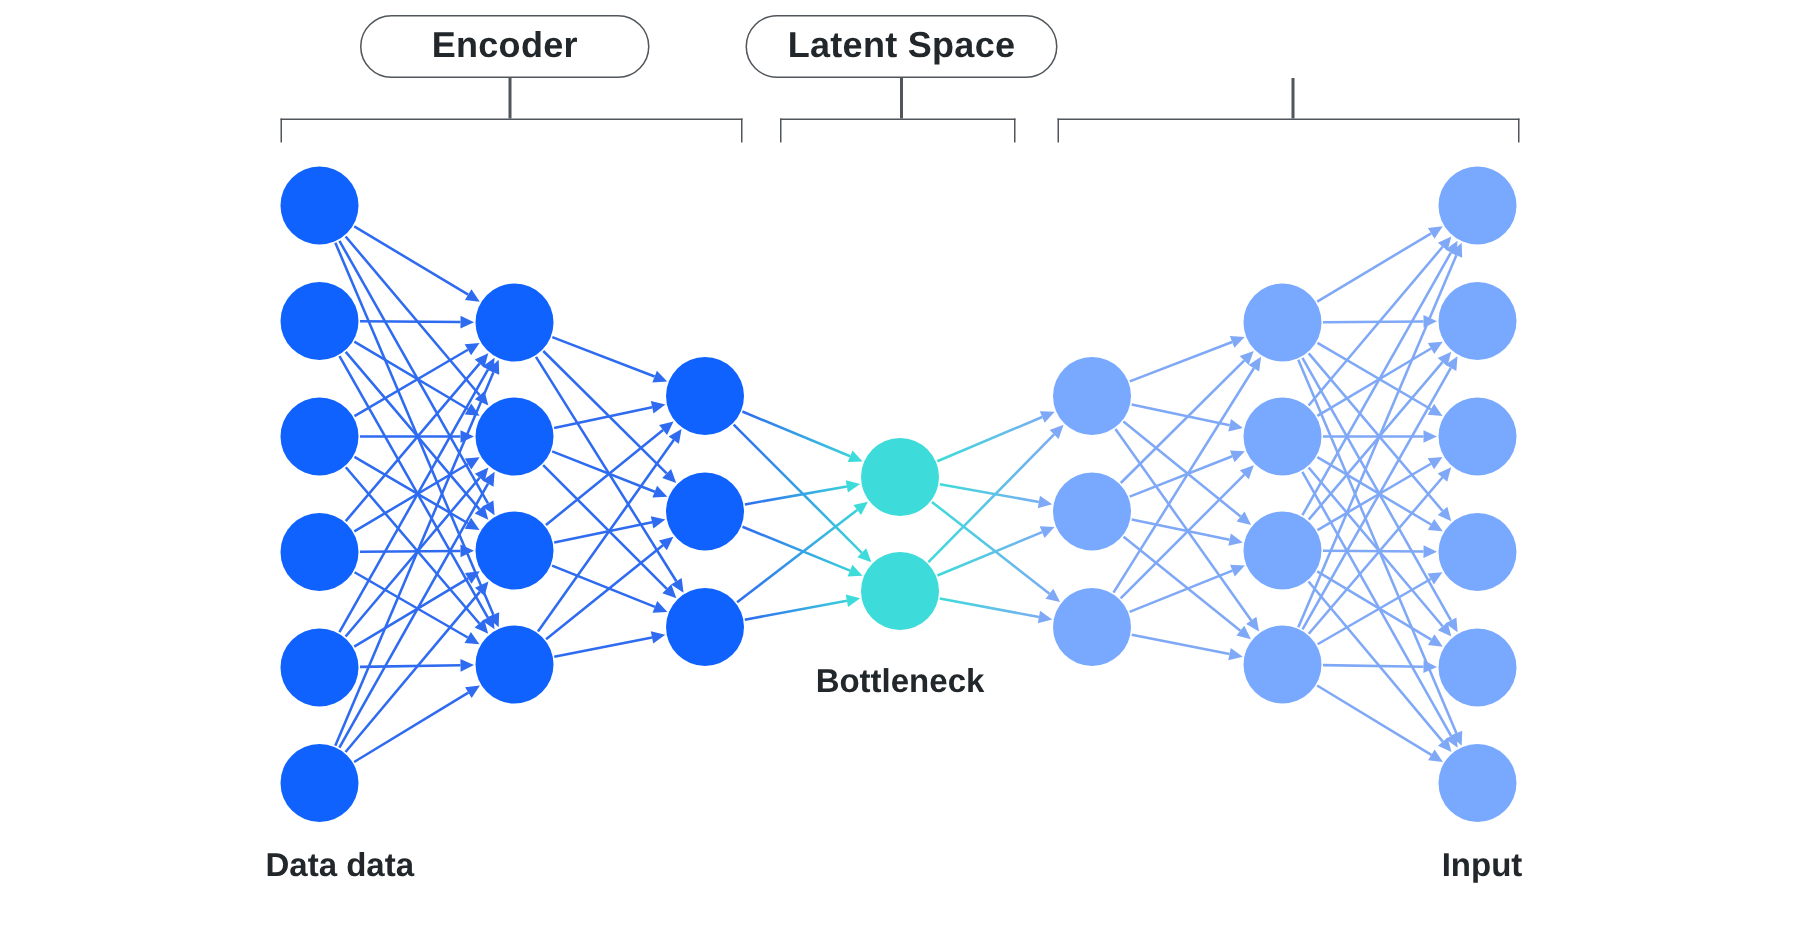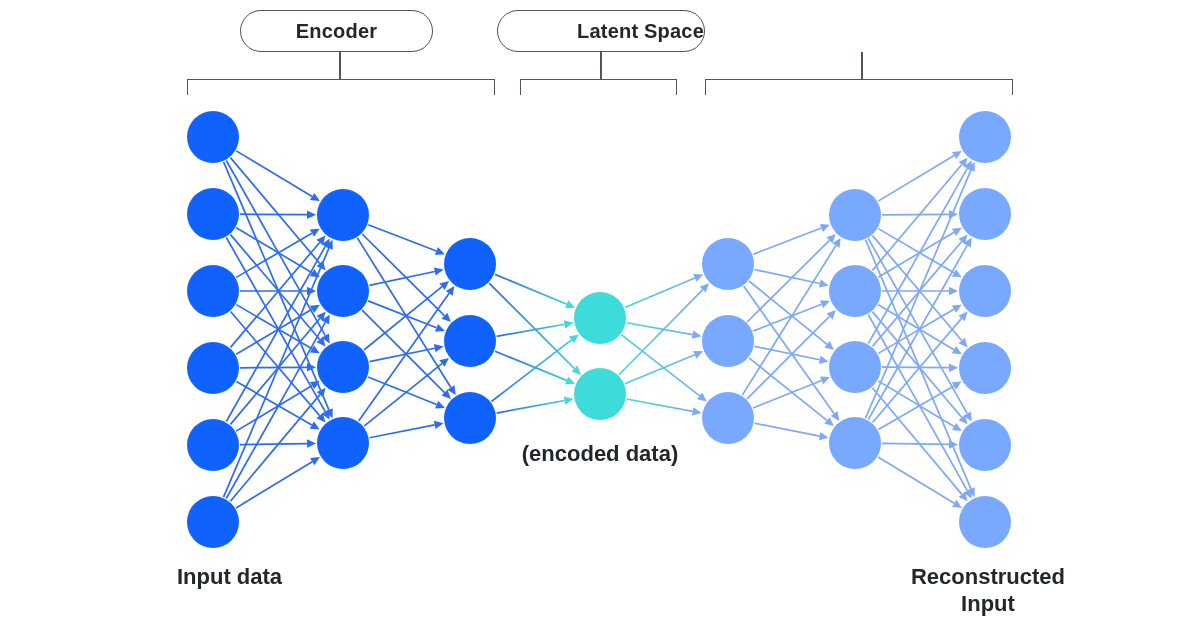--- a/index.html
+++ b/index.html
@@ -27,29 +27,29 @@
   .pill {
     position: absolute;
     top: 10px;
     height: 42px;
     border: 1.6px solid #50565b;
     border-radius: 23px;
     background: #ffffff;
     display: flex;
     align-items: center;
     justify-content: center;
-    font-size: 20px;
+    font-size: 24px;
     font-weight: 700;
     color: #21272a;
     letter-spacing: 0.2px;
     box-sizing: border-box;
     z-index: 3;
   }
   .pill-encoder { left: 240px; width: 193px; }
-  .pill-latent  { left: 497px; width: 208px; justify-content: flex-end; }
+  .pill-latent  { left: 497px; width: 208px; }
   .pill-decoder { left: 762px; width: 199px; }
 
   .stem {
     position: absolute;
     top: 52px;
     height: 27px;
     width: 1.6px;
     background: #50565b;
     z-index: 2;
   }
@@ -363,23 +363,22 @@
 
   <div class="stem stem-encoder"></div>
   <div class="stem stem-latent"></div>
   <div class="stem stem-decoder"></div>
 
   <div class="bracket bracket-encoder"></div>
   <div class="bracket bracket-latent"></div>
   <div class="bracket bracket-decoder"></div>
 
   <div class="caption caption-input">
-    <span>Input data</span>
+    <span>Data data</span>
   </div>
   <div class="caption caption-bottleneck">
-    <div>(encoded data)</div>
+    <div>Bottleneck</div>
   </div>
   <div class="caption caption-output">
-    <div>Reconstructed</div>
     <div>Input</div>
   </div>
 
 </div>
 
 </body></html>

